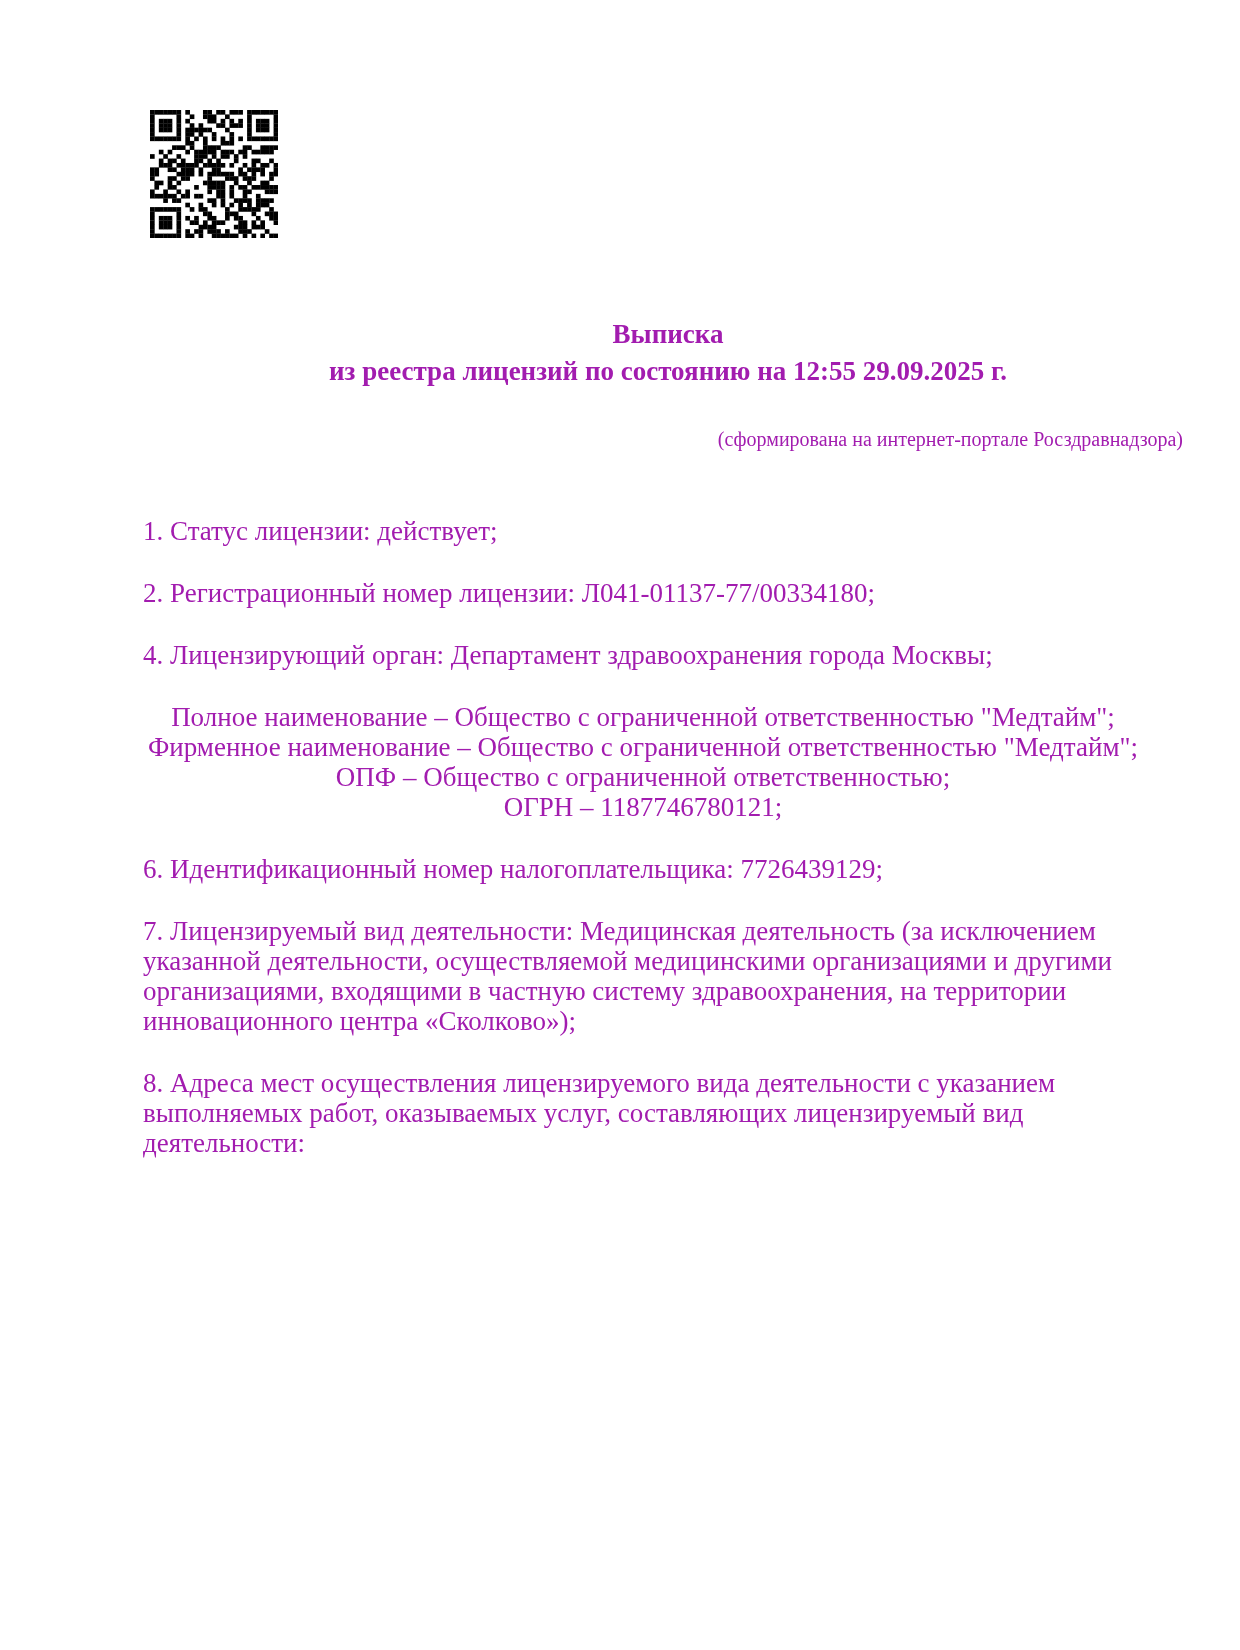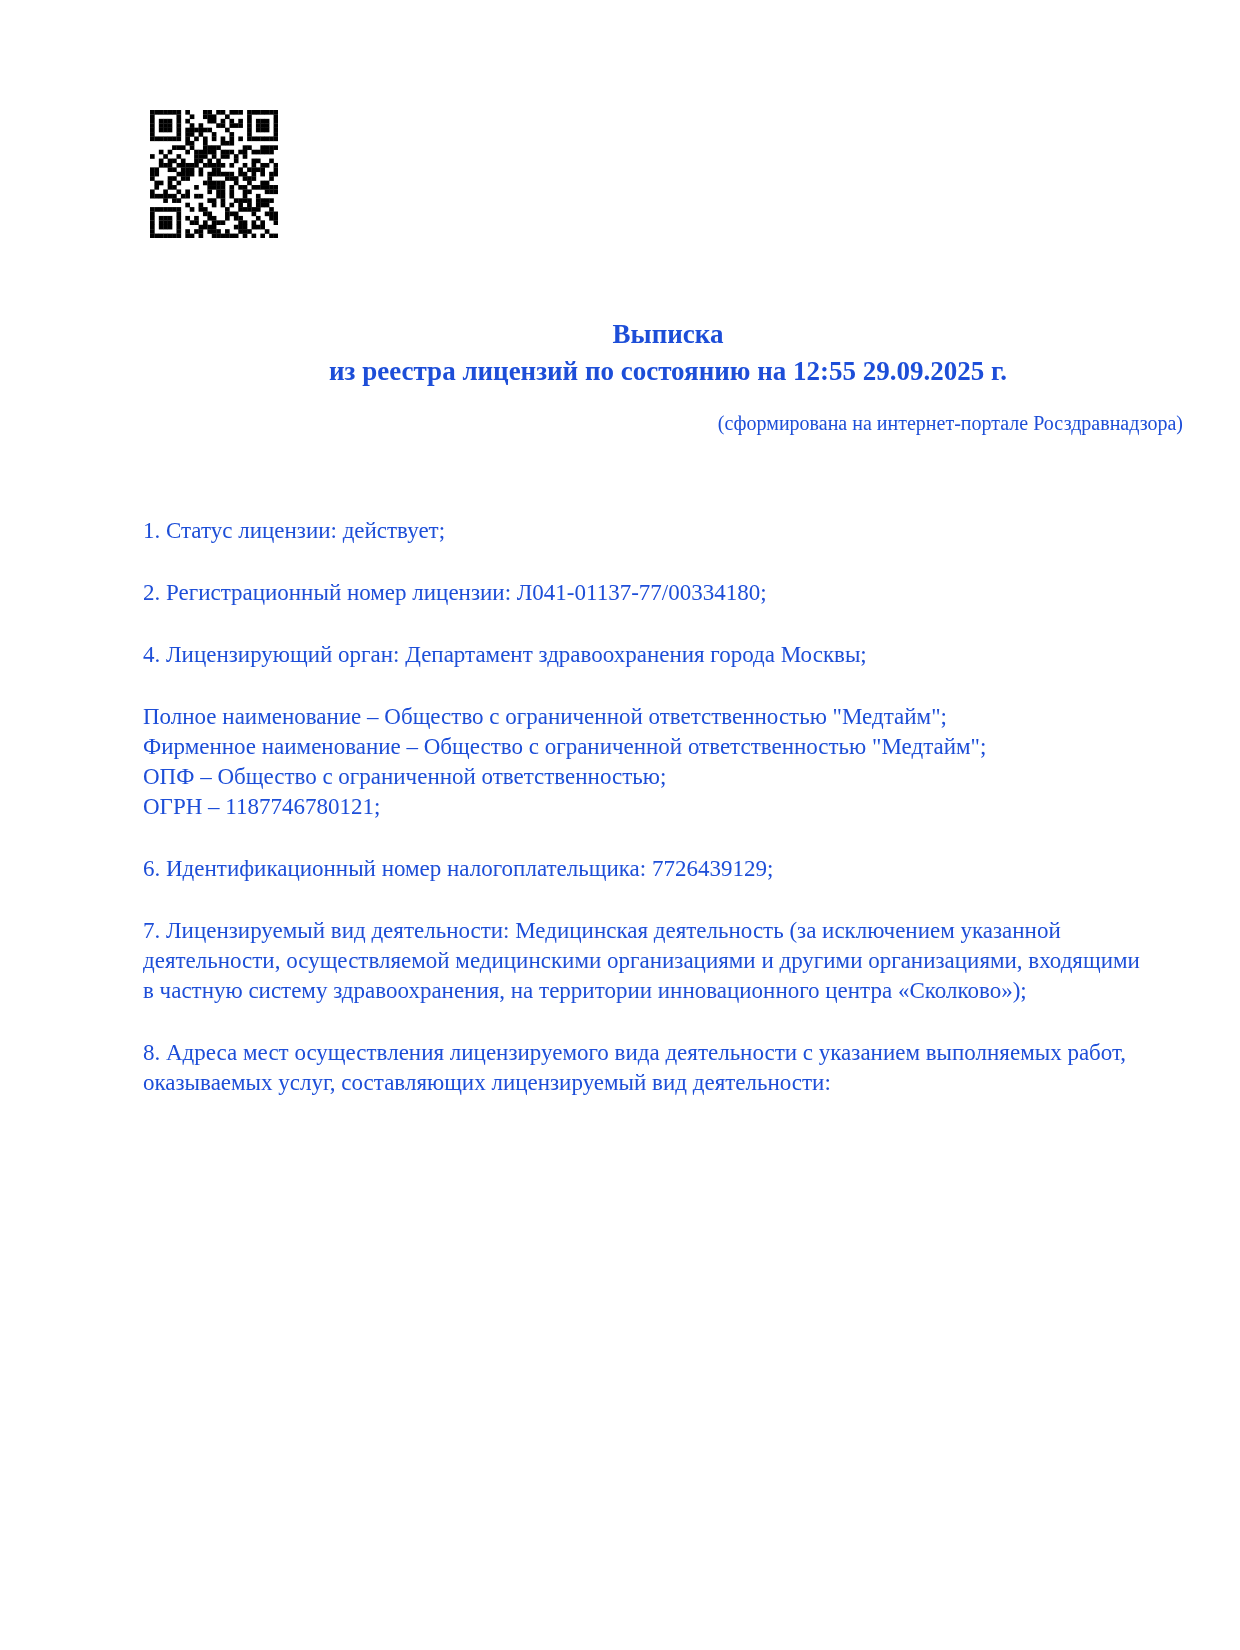--- a/index.html
+++ b/index.html
@@ -5,21 +5,21 @@
   html, body {
     margin: 0;
     padding: 0;
     background: #ffffff;
   }
   .page {
     position: relative;
     width: 1240px;
     height: 1436px;
     background: #ffffff;
-    color: #1d4ed8;
+    color: #a21caf;
     font-family: "Liberation Serif", "DejaVu Serif", serif;
     overflow: hidden;
   }
   .qr-wrap {
     position: absolute;
     left: 150px;
     top: 110px;
     width: 128px;
     height: 128px;
   }
@@ -29,40 +29,41 @@
     top: 316px;
     width: 1056px;
     text-align: center;
     font-size: 27px;
     font-weight: bold;
     line-height: 37px;
   }
   .doc-subtitle {
     position: absolute;
     left: 143px;
-    top: 410px;
+    top: 426px;
     width: 1040px;
     text-align: right;
     font-size: 20px;
     line-height: 26px;
   }
   .doc-body {
     position: absolute;
     left: 143px;
     top: 516px;
     width: 1000px;
-    font-size: 23px;
+    font-size: 27px;
     line-height: 30px;
   }
   .doc-body p {
     margin: 0 0 32px 0;
     padding: 0;
   }
   .entity-block {
     margin: 0 0 32px 0;
+    text-align: center;
   }
   .entity-block div {
     margin: 0;
   }
 </style>
 </head>
 <body>
 
 <div class="page">
 

